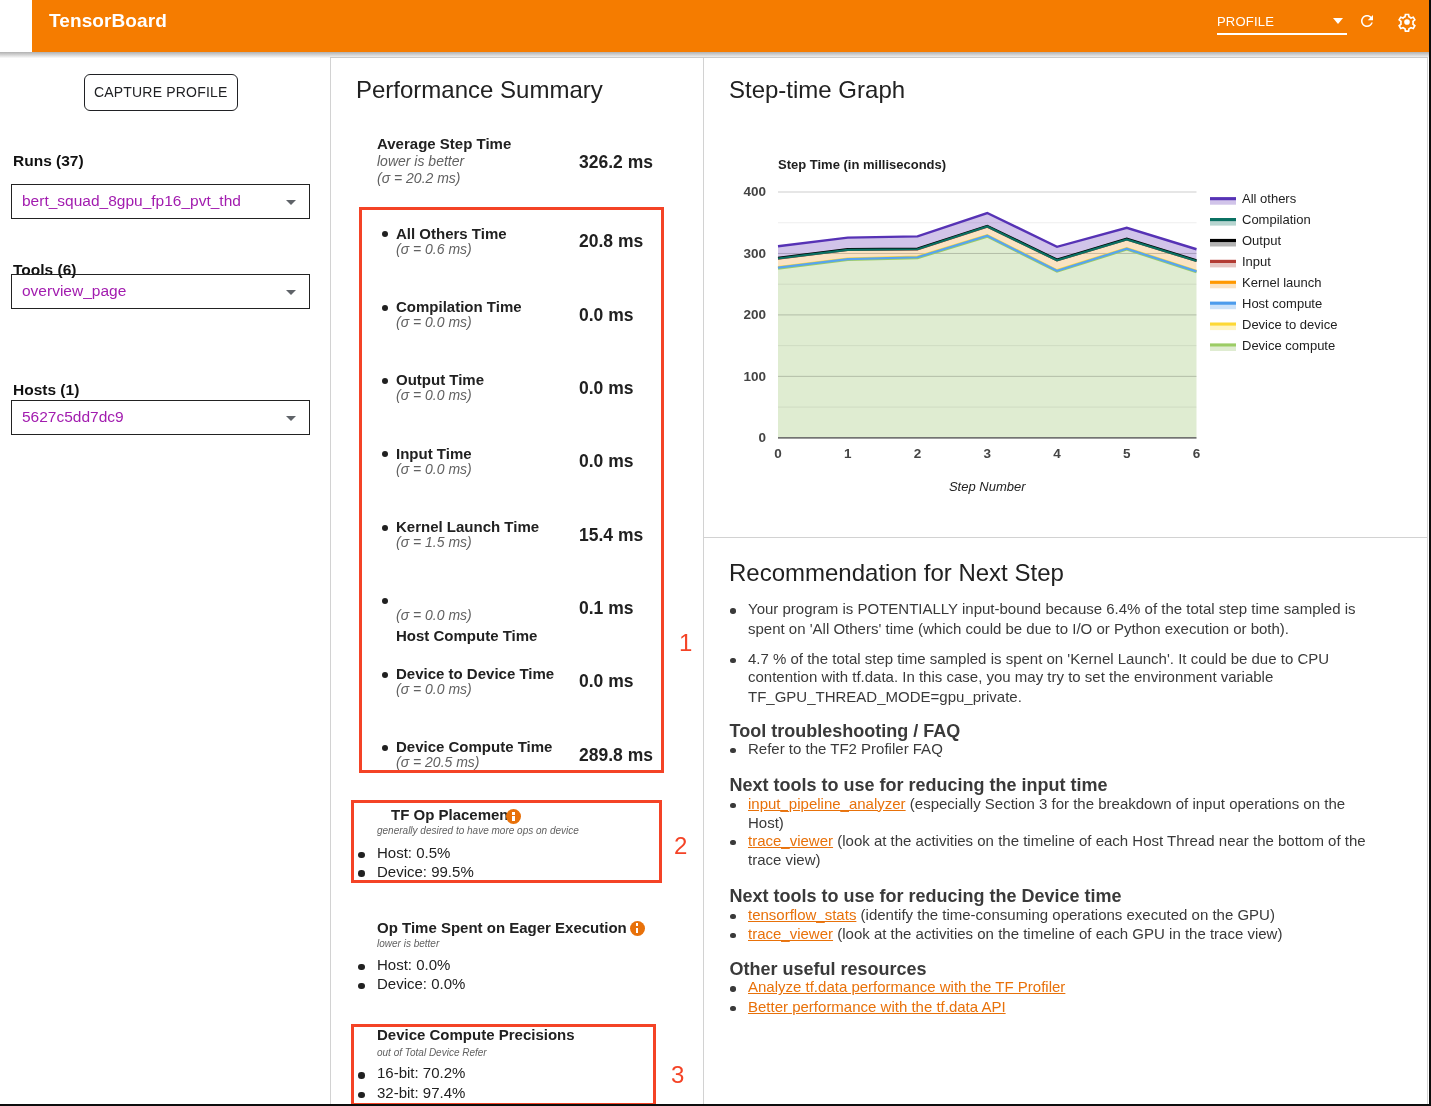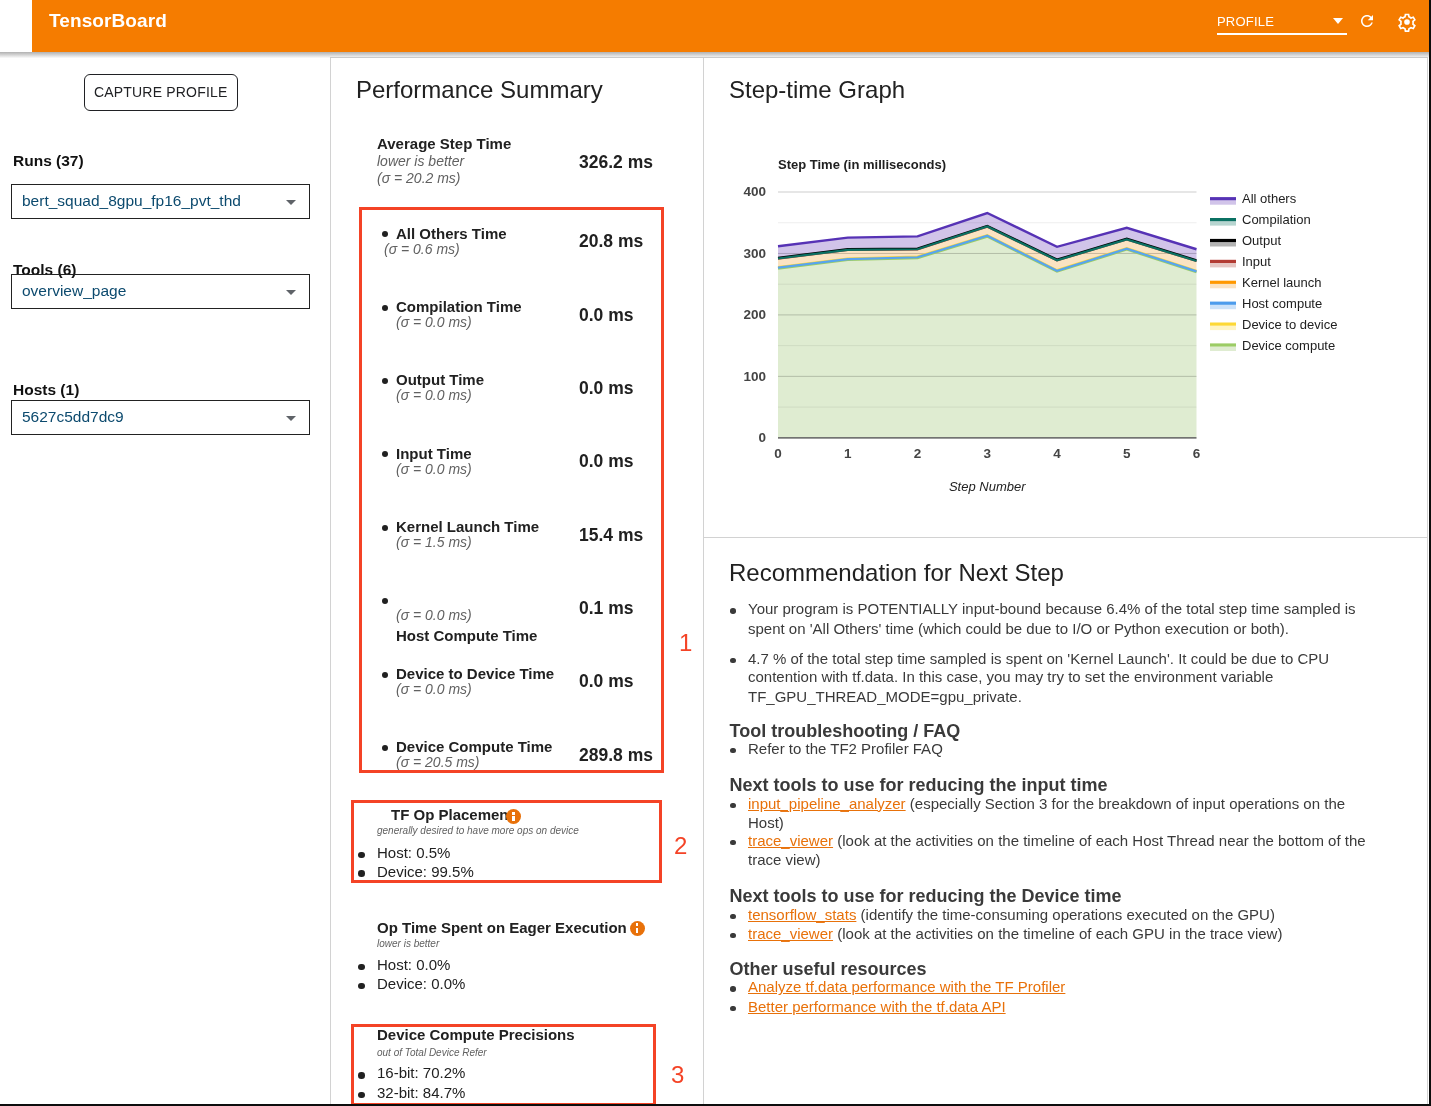--- a/index.html
+++ b/index.html
@@ -23,21 +23,21 @@
   .hline { position:absolute; height:1px; background:#d2d2d2; }
   #blackright { position:absolute; right:0; top:0; width:2px; height:1106px; background:#0d0d0d; z-index:9; }
   #blackbottom { position:absolute; left:0; top:1103.5px; width:1431px; height:2.5px; background:#0d0d0d; z-index:9; }
 
   
   #capbtn { position:absolute; left:84px; top:74px; width:153.5px; height:36.5px; border:1.5px solid #202124;
     border-radius:6px; color:#202124; font-size:14px; font-weight:400; letter-spacing:0.2px;
     text-align:center; line-height:34px; }
   .sblabel { position:absolute; left:13px; font-size:15.5px; font-weight:700; color:#111; }
   .sbselect { position:absolute; left:11px; width:299px; height:35px; border:1.4px solid #222;
-    color:#0c4a6e; font-size:15.5px; line-height:32px; padding-left:10px; }
+    color:#a21caf; font-size:15.5px; line-height:32px; padding-left:10px; }
   .sbselect .tri { position:absolute; right:13.5px; top:15px; width:0; height:0;
     border-left:5px solid transparent; border-right:5px solid transparent; border-top:5.5px solid #5f6368; }
 
   
   .t { position:absolute; white-space:nowrap; }
   .title { font-size:24px; color:#212121; }
 
   
   .mlabel { font-size:15px; font-weight:700; color:#212121; }
   .msigma { font-size:14px; font-style:italic; color:#616161; }
@@ -99,21 +99,21 @@
 <div class="t title" style="left:356px; top:76.4px;">Performance Summary</div>
 
 <div class="t mlabel" style="left:377px; top:134.9px;">Average Step Time</div>
 <div class="t msigma" style="left:377px; top:153.1px;">lower is better</div>
 <div class="t msigma" style="left:377px; top:170.2px;">(σ = 20.2 ms)</div>
 <div class="t mval" style="left:579px; top:151.6px;">326.2 ms</div>
 
 <div id="metrics">
     <div class="mbullet" style="left:382px; top:231.4px;"></div>
     <div class="t mlabel" style="left:396px; top:224.5px;">All Others Time</div>
-    <div class="t msigma" style="left:384px; top:240.70000000000002px;">(σ = 0.6 ms)</div>
+    <div class="t msigma" style="left:396px; top:240.70000000000002px;">(σ = 0.6 ms)</div>
     <div class="t mval" style="left:579px; top:231.3px;">20.8 ms</div>
     <div class="mbullet" style="left:382px; top:304.75px;"></div>
     <div class="t mlabel" style="left:396px; top:297.85px;">Compilation Time</div>
     <div class="t msigma" style="left:396px; top:314.05px;">(σ = 0.0 ms)</div>
     <div class="t mval" style="left:579px; top:304.65px;">0.0 ms</div>
     <div class="mbullet" style="left:382px; top:378.1px;"></div>
     <div class="t mlabel" style="left:396px; top:371.20000000000005px;">Output Time</div>
     <div class="t msigma" style="left:396px; top:387.40000000000003px;">(σ = 0.0 ms)</div>
     <div class="t mval" style="left:579px; top:378px;">0.0 ms</div>
     <div class="mbullet" style="left:382px; top:451.45px;"></div>
@@ -159,21 +159,21 @@
 <div class="sdot" style="left:358px; top:963.8px;"></div>
 <div class="t sitem" style="left:377px; top:956px;">Host: 0.0%</div>
 <div class="sdot" style="left:358px; top:982.7px;"></div>
 <div class="t sitem" style="left:377px; top:974.9px;">Device: 0.0%</div>
 
 <div class="t shead" style="left:377px; top:1026px;">Device Compute Precisions</div>
 <div class="t ssub" style="left:377px; top:1046.7px;">out of Total Device Refer</div>
 <div class="sdot" style="left:358px; top:1072.2px;"></div>
 <div class="t sitem" style="left:377px; top:1064.4px;">16-bit: 70.2%</div>
 <div class="sdot" style="left:358px; top:1091.7px;"></div>
-<div class="t sitem" style="left:377px; top:1083.9px;">32-bit: 84.7%</div>
+<div class="t sitem" style="left:377px; top:1083.9px;">32-bit: 97.4%</div>
 
 <div class="t title" style="left:729px; top:75.8px;">Step-time Graph</div>
 <svg id="chart" style="position:absolute; left:703px; top:57px;" width="725" height="480">
     <path d="M75 210.698 L144.75 202.095 L214.5 200.2515 L284.25 178.744 L354 213.7705 L423.75 191.64849999999998 L493.5 214.385 L493.5 380.3 L423.75 380.3 L354 380.3 L284.25 380.3 L214.5 380.3 L144.75 380.3 L75 380.3 Z" fill="#dfecd1"></path>
     <path d="M75 201.4805 L144.75 192.8775 L214.5 192.263 L284.25 169.5265 L354 203.324 L423.75 182.43099999999998 L493.5 203.9385 L493.5 214.385 L423.75 191.64849999999998 L354 213.7705 L284.25 178.744 L214.5 200.2515 L144.75 202.095 L75 210.698 Z" fill="#fbe3c2"></path>
     <path d="M75 189.1905 L144.75 180.5875 L214.5 179.3585 L284.25 156.0075 L354 189.805 L423.75 170.75549999999998 L493.5 192.263 L493.5 203.9385 L423.75 182.43099999999998 L354 203.324 L284.25 169.5265 L214.5 192.263 L144.75 192.8775 L75 201.4805 Z" fill="#d1c4e9"></path>
     <rect x="75" y="349.575" width="418.5" height="1" fill="rgba(0,0,0,0.07)"></rect>
     <rect x="75" y="288.125" width="418.5" height="1" fill="rgba(0,0,0,0.07)"></rect>
     <rect x="75" y="226.675" width="418.5" height="1" fill="rgba(0,0,0,0.07)"></rect>
     <rect x="75" y="165.225" width="418.5" height="1" fill="rgba(0,0,0,0.07)"></rect>

